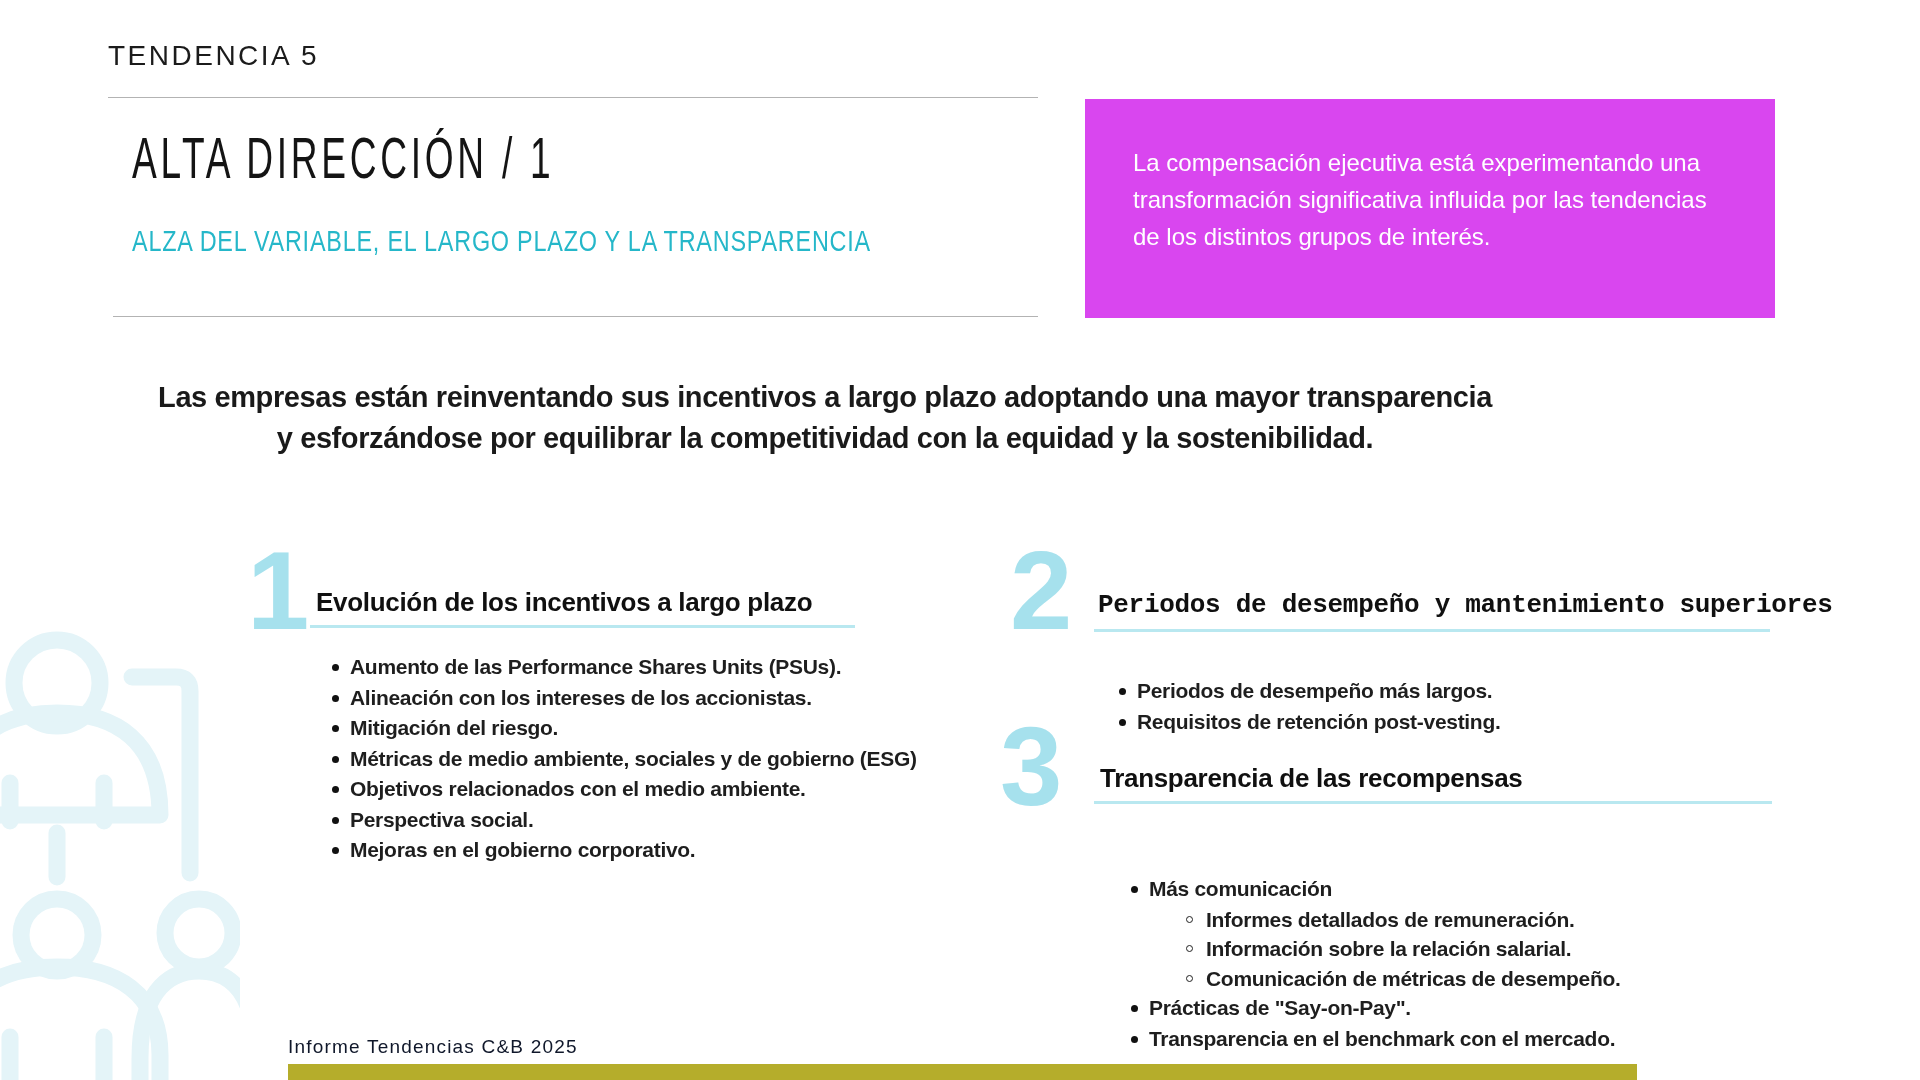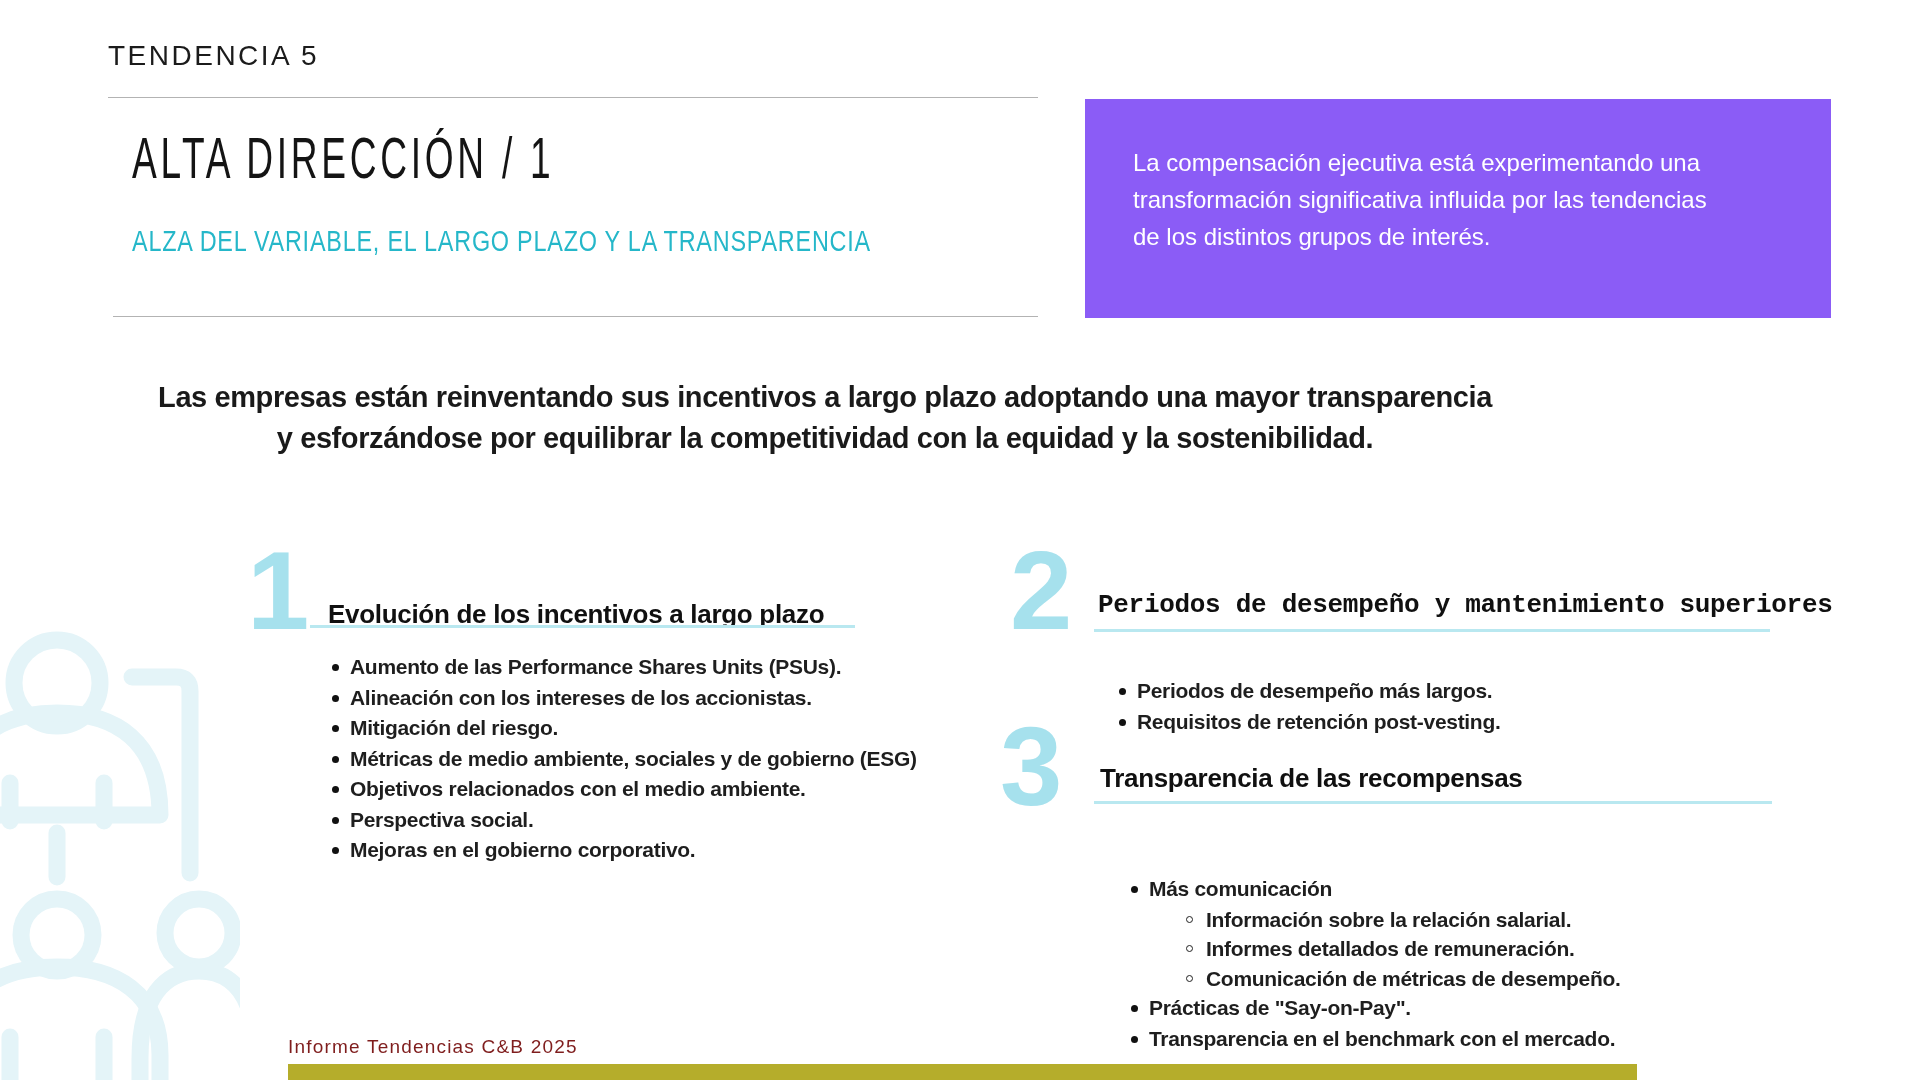--- a/index.html
+++ b/index.html
@@ -18,21 +18,21 @@
     left:132px;top:124px;font-size:58px;font-weight:300;letter-spacing:0.10em;
     color:#141414;transform:scaleX(0.64);transform-origin:0 0;white-space:nowrap;
   }
   .page-subtitle{
     left:132px;top:224px;font-size:30px;font-weight:400;letter-spacing:1px;
     color:#25b7c9;transform:scaleX(0.78);transform-origin:0 0;white-space:nowrap;
   }
 
   
   .highlight{
-    left:1085px;top:99px;width:746px;height:219px;background:#8b5cf6;color:#ffffff;
+    left:1085px;top:99px;width:690px;height:219px;background:#d946ef;color:#ffffff;
     box-sizing:border-box;padding:45px 12px 0 48px;font-size:24px;line-height:37px;
   }
   .highlight .hl-line{white-space:nowrap;}
 
   
   .intro{left:12px;top:377px;width:1626px;text-align:center;font-weight:bold;
     font-size:29px;line-height:41px;letter-spacing:-0.4px;color:#1a1a1a;}
 
   
   .big-num{font-size:112px;line-height:80px;font-weight:700;color:#a6e1ed;}
@@ -46,21 +46,21 @@
   }
   ul.sub{list-style:none;margin:0;padding:0 0 0 37px;}
   ul.sub>li{position:relative;padding-left:20px;line-height:29.5px;white-space:nowrap;}
   ul.sub>li::before{
     content:"";position:absolute;left:0;top:11px;width:7px;height:7px;border-radius:50%;
     background:transparent;border:1.5px solid #222;box-sizing:border-box;
   }
   .list-3>li{line-height:29.3px;}
 
   
-  .footer-text{left:288px;top:1036px;font-size:19px;letter-spacing:1.2px;color:#7f1d1d;}
+  .footer-text{left:288px;top:1036px;font-size:19px;letter-spacing:1.2px;color:#0f172a;}
   .footer-bar{left:288px;top:1064px;width:1349px;height:16px;background:#b5ad2b;}
 
   
   .watermark{left:-60px;top:515px;width:300px;height:570px;z-index:0;}
   .content{position:relative;z-index:1;}
 </style>
 </head>
 <body>
 
 <div class="slide">
@@ -100,21 +100,21 @@
       <div class="hl-line">transformación significativa influida por las tendencias</div>
       <div class="hl-line">de los distintos grupos de interés.</div>
     </aside>
 
     <div class="abs intro">
       <div>Las empresas están reinventando sus incentivos a largo plazo adoptando una mayor transparencia</div>
       <div>y esforzándose por equilibrar la competitividad con la equidad y la sostenibilidad.</div>
     </div>
 
     <div class="abs big-num" style="left:247px;top:551px;">1</div>
-    <h3 class="abs sec-head" style="margin:12px;left:316px;top:587px;">Evolución de los incentivos a largo plazo</h3>
+    <h3 class="abs sec-head" style="margin:0;left:316px;top:587px;">Evolución de los incentivos a largo plazo</h3>
     <div class="abs rule-teal" style="left:310px;top:625px;width:545px;"></div>
     <ul class="abs bullets" style="left:332px;top:652px;">
       <li>Aumento de las Performance Shares Units (PSUs).</li>
       <li>Alineación con los intereses de los accionistas.</li>
       <li>Mitigación del riesgo.</li>
       <li>Métricas de medio ambiente, sociales y de gobierno (ESG)</li>
       <li>Objetivos relacionados con el medio ambiente.</li>
       <li>Perspectiva social.</li>
       <li>Mejoras en el gobierno corporativo.</li>
     </ul>
@@ -127,22 +127,22 @@
       <li>Requisitos de retención post-vesting.</li>
     </ul>
 
     <div class="abs big-num" style="left:1000px;top:727px;">3</div>
     <h3 class="abs sec-head" style="margin:0;left:1100px;top:763px;">Transparencia de las recompensas</h3>
     <div class="abs rule-teal" style="left:1094px;top:801px;width:678px;"></div>
     <ul class="abs bullets list-3" style="left:1131px;top:826px;margin-top:48px;">
       <li>
         <span>Más comunicación</span>
         <ul class="sub">
+          <li>Informes detallados de remuneración.</li>
           <li>Información sobre la relación salarial.</li>
-          <li>Informes detallados de remuneración.</li>
           <li>Comunicación de métricas de desempeño.</li>
         </ul>
       </li>
       <li>Prácticas de "Say-on-Pay".</li>
       <li>Transparencia en el benchmark con el mercado.</li>
     </ul>
 
     <div class="abs footer-text">Informe Tendencias C&amp;B 2025</div>
     <div class="abs footer-bar"></div>
 

